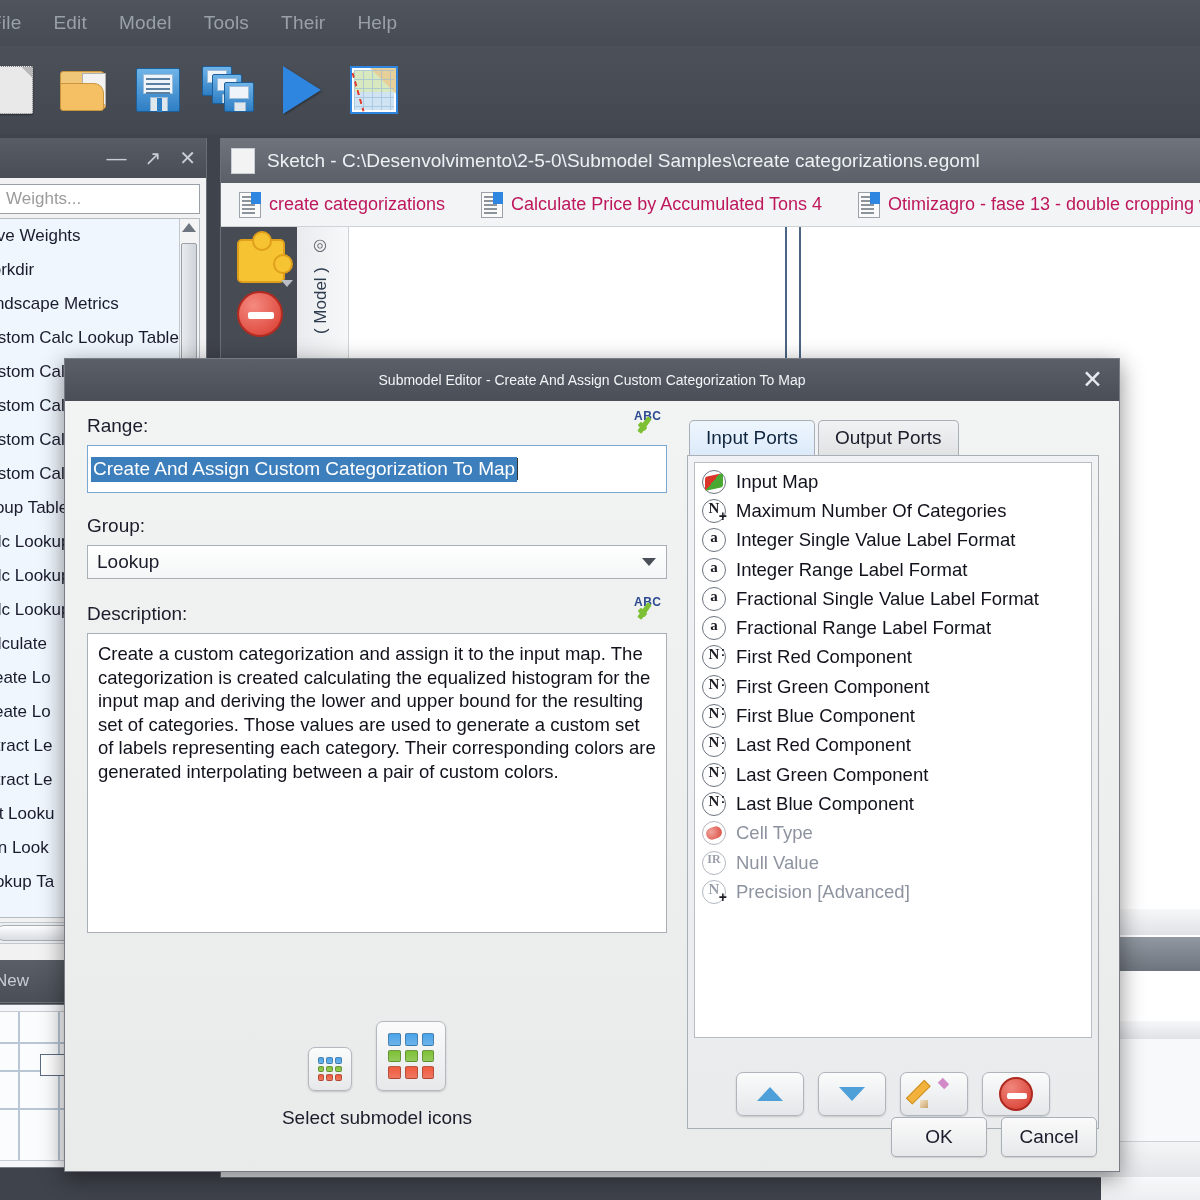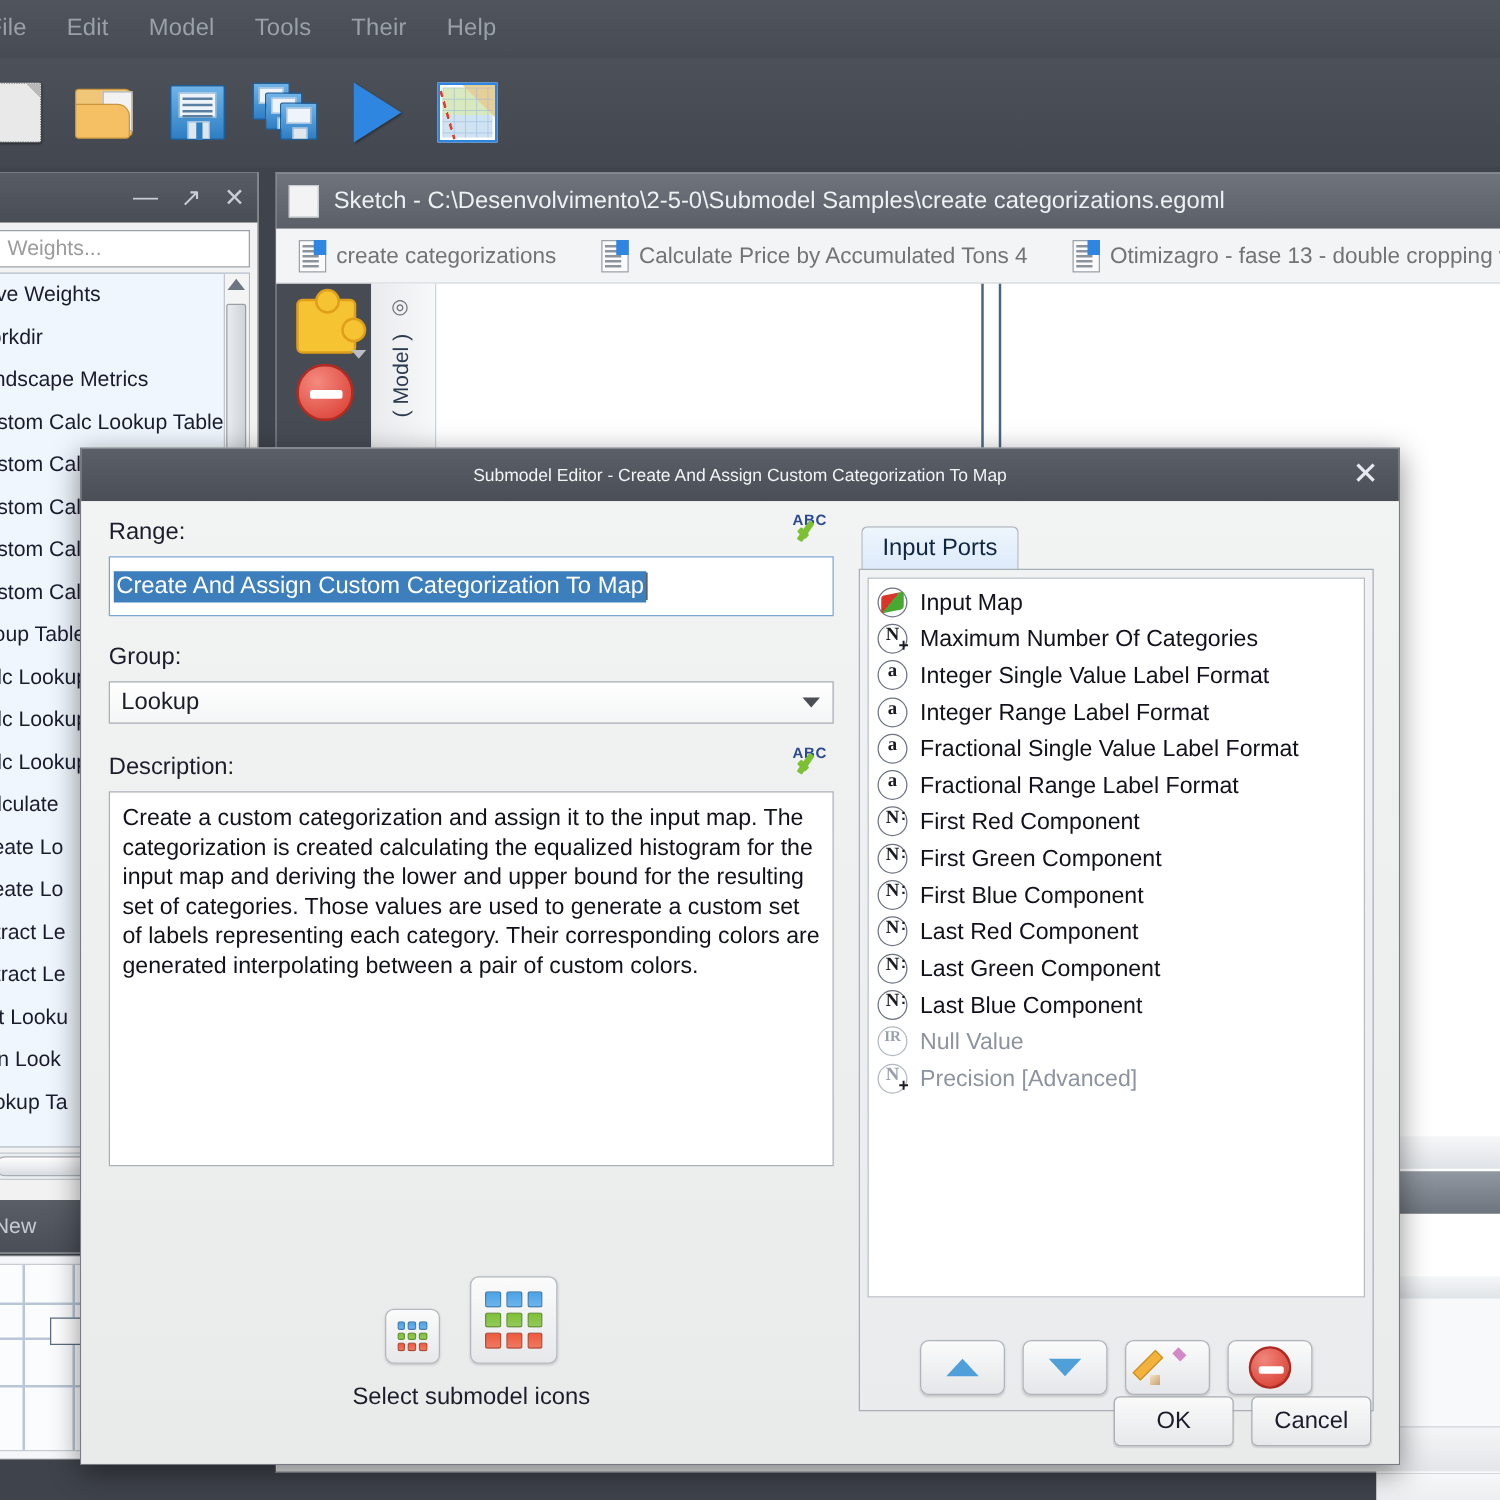--- a/index.html
+++ b/index.html
@@ -114,21 +114,21 @@
 
   
   .sketch-win {
     position: absolute; left: 220px; top: 138px; width: 988px; height: 1040px;
     background: #f1f2f3; border: 1px solid #6c7076;
   }
   .sk-title { height: 44px; background: linear-gradient(180deg,#6f747c,#5b6068); display:flex; align-items:center; padding-left:10px; gap:12px;}
   .sk-icon { width: 24px; height: 26px; background: #f3f3f3; border:1px solid #c9ced4; }
   .sk-title-text { color: #eef1f4; font-size: 19px; white-space: nowrap; }
   .sk-tabs { height: 44px; background: #f3f4f6; border-bottom:1px solid #cfd3d8; display:flex; align-items:center; gap:0px; }
-  .sk-tab { display:flex; align-items:center; gap:8px; padding: 0 18px; font-size: 18px; color:#737373; white-space:nowrap;}
+  .sk-tab { display:flex; align-items:center; gap:8px; padding: 0 18px; font-size: 18px; color:#be185d; white-space:nowrap;}
   .sk-tab-ico { width:22px; height:26px; background:#fafafa; border:1px solid #9aa1a9; position:relative; }
   .sk-tab-ico:before{content:"";position:absolute;left:2px;top:3px;right:5px;height:2px;background:#8d939b;
      box-shadow:0 4px 0 #8d939b,0 8px 0 #8d939b,0 12px 0 #8d939b,0 16px 0 #8d939b;}
   .sk-tab-ico:after{content:"";position:absolute;right:-1px;top:-1px;width:10px;height:12px;background:#2f86e0;}
   .sk-body { position:absolute; left:0; top:88px; right:0; bottom:0; background:#fff; }
   .sk-vtoolbar { position:absolute; left:0; top:0; width:76px; height:132px; background:#474c54; }
   .puzzle { position:absolute; left:16px; top:12px; width:48px; height:44px; }
   .puz-shape { position:absolute; inset:0; background:#f6c333; border:2px solid #e09f1b; border-radius:5px; }
   .puz-shape:before { content:""; position:absolute; left:13px; top:-10px; width:16px;height:16px; background:#f6c333;
     border:2px solid #e09f1b; border-radius:50%; }
@@ -206,21 +206,21 @@
     box-shadow: 0 1px 2px rgba(0,0,0,.18); margin: 0 10px;
   }
   .icon-btn.small { width: 44px; height: 44px; padding: 9px; }
   .icon-btn.big   { width: 70px; height: 70px; padding: 11px; }
   .grid9 { width:100%; height:100%; display:grid; grid-template-columns: repeat(3,1fr); grid-template-rows: repeat(3,1fr); gap: 2px; }
   .icon-btn.big .grid9 { gap: 4px; }
   .cell { border-radius: 2px; border: 1px solid rgba(0,0,0,.25); }
   .icons-caption { font-size: 19px; color:#1c1c2b; margin-top: 16px; }
 
   .rcol { position: absolute; left: 622px; top: 20px; width: 412px; }
-  .tabs-row { display: flex; align-items: flex-start; height: 34px; padding-left: 2px; flex-direction: column; }
+  .tabs-row { display: flex; align-items: flex-end; height: 34px; padding-left: 2px; }
   .ptab {
     font-size: 19px; padding: 6px 16px 6px 16px; border:1px solid #a9afb6; border-bottom: none;
     border-radius: 5px 5px 0 0; background: linear-gradient(180deg,#f1f2f3,#e0e2e4); color:#1c1c2b;
     margin-right: 3px;
   }
   .ptab.active { background: linear-gradient(180deg,#eef6fd,#dceafa); color:#10263f; }
   .ports-frame { border:1px solid #a9afb6; background: linear-gradient(180deg,#f1f2f3,#eaebec); padding: 6px;
     height: 674px; position: relative; }
   .ports-list { background: #fff; border:1px solid #b8bdc3; height: 576px; overflow: hidden; padding: 4px 0 0 6px; position: relative;}
   .port-row { height: 29.3px; display:flex; align-items:center; gap:9px; font-size: 18.5px; color:#11121c; }
@@ -586,20 +586,27 @@
                 <span class="p-ico">
                   <span class="p-ring"></span>
                   <span class="p-txt">N</span>
                   <span class="p-colon">:</span>
                 </span>
                 <span>Last Blue Component</span>
               </div>
               <div class="port-row disabled">
                 <span class="p-ico">
                   <span class="p-ring dim"></span>
+                  <span class="p-cell"></span>
+                </span>
+                <span>Cell Type</span>
+              </div>
+              <div class="port-row disabled">
+                <span class="p-ico">
+                  <span class="p-ring dim"></span>
                   <span class="p-txt dim" style="font-size:12px;">IR</span>
                 </span>
                 <span>Null Value</span>
               </div>
               <div class="port-row disabled">
                 <span class="p-ico">
                   <span class="p-ring dim"></span>
                   <span class="p-txt dim">N</span>
                   <span class="p-plus">+</span>
                 </span>

